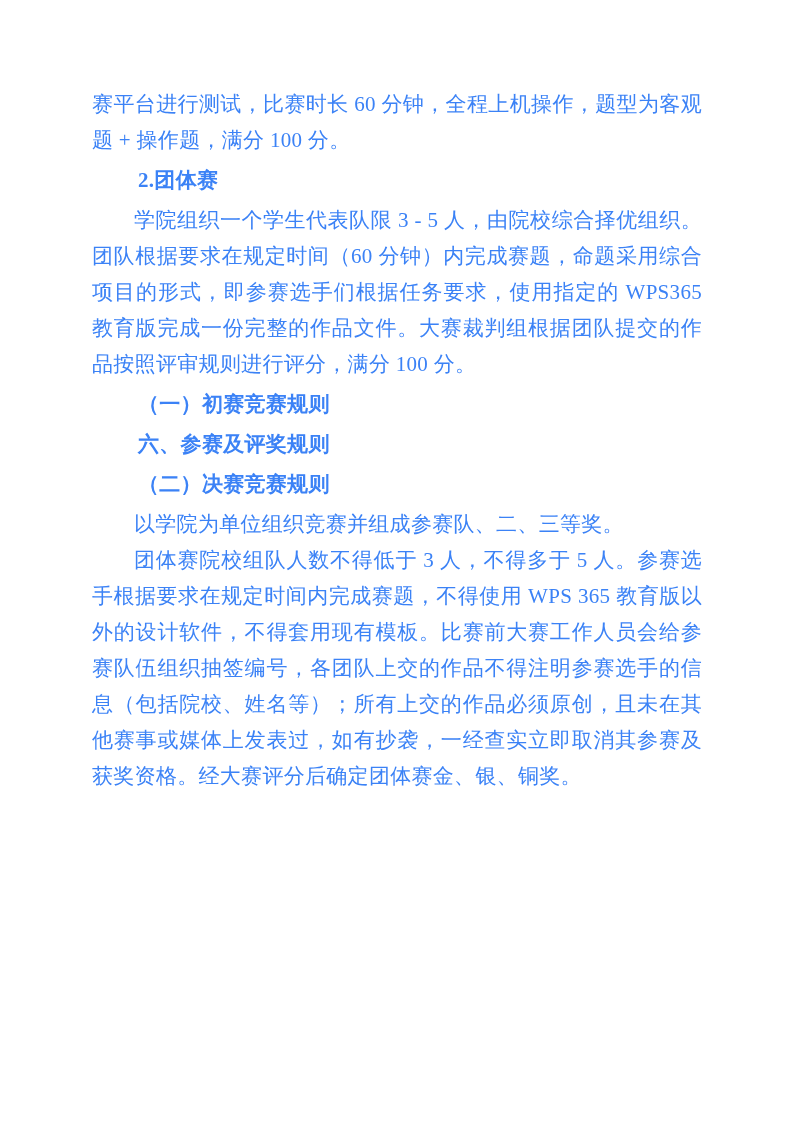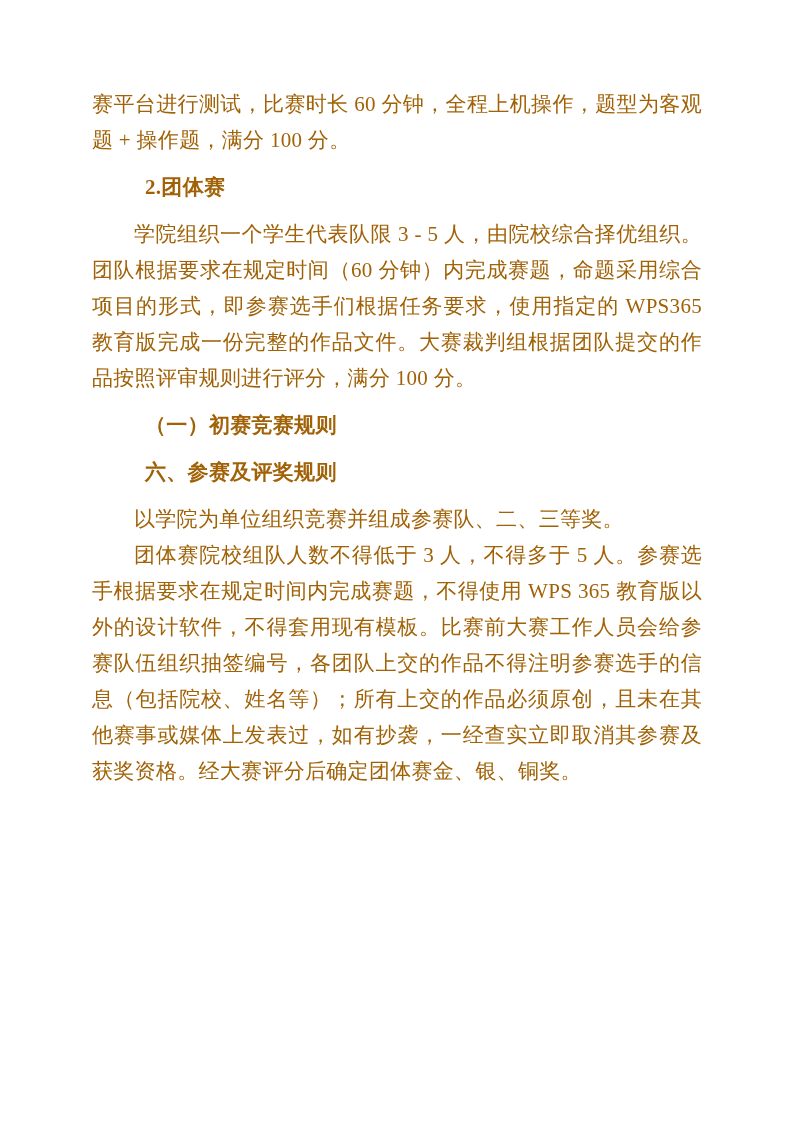--- a/index.html
+++ b/index.html
@@ -12,48 +12,49 @@
     width: 793px;
     height: 1122px;
     background: #ffffff;
     overflow: hidden;
   }
   .content {
     position: absolute;
     left: 92px;
     top: 86px;
     width: 610px;
-    color: #a16207;
+    color: #3b82f6;
     font-family: "Liberation Serif", "DejaVu Serif", serif;
     font-size: 21px;
     line-height: 36px;
     letter-spacing: 0.3px;
   }
   .para {
     margin: 0;
     text-align: justify;
     text-justify: inter-character;
     text-indent: 2em;
   }
   .para.no-indent {
     text-indent: 0;
   }
   .heading {
-    margin: 11px;
+    margin: 4px;
     font-weight: bold;
     text-indent: 2em;
     text-align: left;
   }
 </style>
 </head>
 <body>
 
 <div class="page">
   <div class="content">
     <p class="para no-indent">赛平台进行测试，比赛时长 60 分钟，全程上机操作，题型为客观题 + 操作题，满分 100 分。</p>
     <p class="heading">2.团体赛</p>
     <p class="para">学院组织一个学生代表队限 3 - 5 人，由院校综合择优组织。团队根据要求在规定时间（60 分钟）内完成赛题，命题采用综合项目的形式，即参赛选手们根据任务要求，使用指定的 WPS365 教育版完成一份完整的作品文件。大赛裁判组根据团队提交的作品按照评审规则进行评分，满分 100 分。</p>
     <p class="heading">（一）初赛竞赛规则</p>
     <p class="heading">六、参赛及评奖规则</p>
+    <p class="heading">（二）决赛竞赛规则</p>
     <p class="para">以学院为单位组织竞赛并组成参赛队、二、三等奖。</p>
     <p class="para">团体赛院校组队人数不得低于 3 人，不得多于 5 人。参赛选手根据要求在规定时间内完成赛题，不得使用 WPS 365 教育版以外的设计软件，不得套用现有模板。比赛前大赛工作人员会给参赛队伍组织抽签编号，各团队上交的作品不得注明参赛选手的信息（包括院校、姓名等）；所有上交的作品必须原创，且未在其他赛事或媒体上发表过，如有抄袭，一经查实立即取消其参赛及获奖资格。经大赛评分后确定团体赛金、银、铜奖。</p>
   </div>
 </div>
 
 </body></html>

